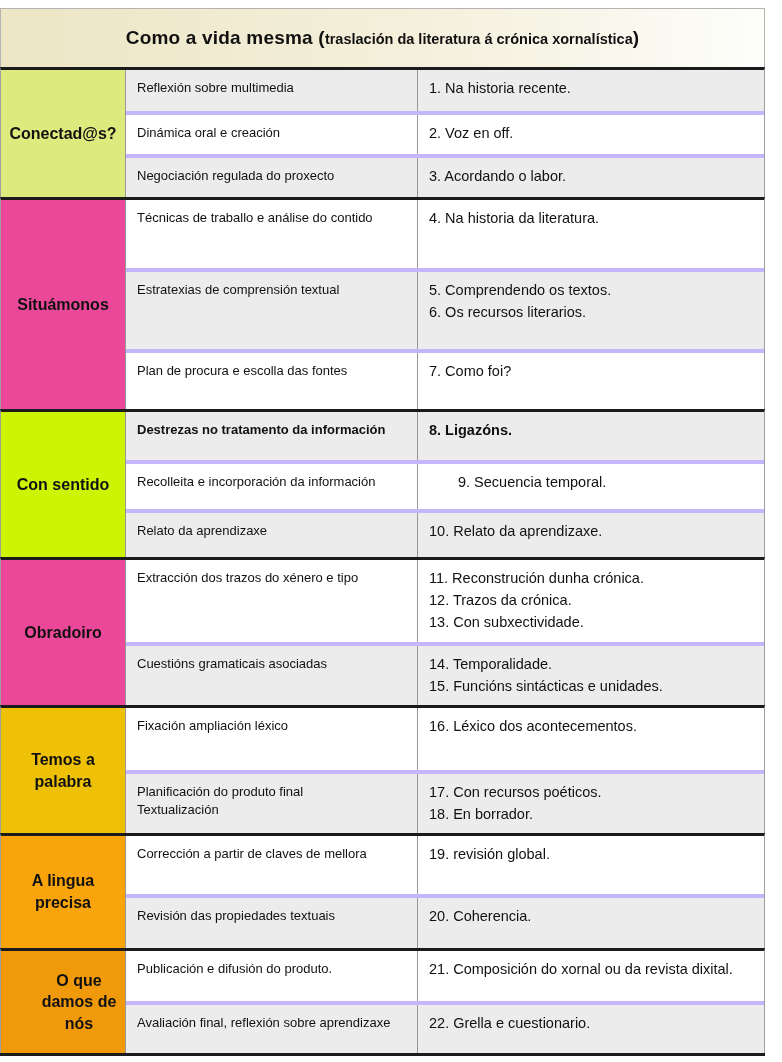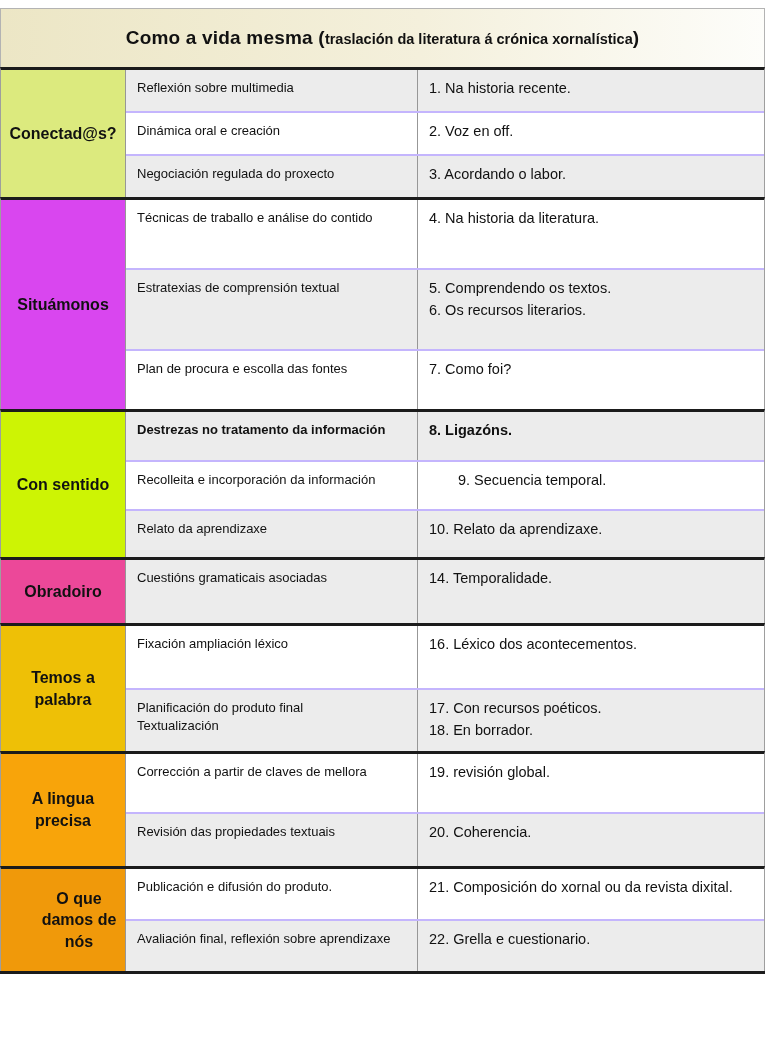--- a/index.html
+++ b/index.html
@@ -58,21 +58,21 @@
     flex: 1;
     display: flex;
     flex-direction: column;
   }
   .row {
     display: flex;
     box-sizing: border-box;
     background: #ffffff;
     flex: 1;
   }
-  .row + .row { border-top: 2px solid #c4b5fd; }
+  .row + .row { border-top: 4px solid #c4b5fd; }
   .row.shaded { background: #ececec; }
   .cell { box-sizing: border-box; }
   .activity {
     width: 292px;
     flex: 0 0 292px;
     padding: 9px 12px 6px 11px;
     font-size: 13px;
     line-height: 1.4;
     white-space: pre-line;
     border-right: 1px solid #979797;
@@ -112,21 +112,21 @@
           </div>
           <div class="row shaded" style="min-height: 43px;">
             <div class="cell activity">Negociación regulada do proxecto</div>
             <div class="cell items">
               <div class="item-line">3. Acordando o labor.</div>
             </div>
           </div>
         </div>
       </div>
       <div class="section">
-        <div class="label-cell" style="background: #d946ef;">
+        <div class="label-cell" style="background: #ec4899;">
           <span>Situámonos</span>
         </div>
         <div class="rows">
           <div class="row" style="min-height: 68px;">
             <div class="cell activity">Técnicas de traballo e análise do contido</div>
             <div class="cell items">
               <div class="item-line">4. Na historia da literatura.</div>
             </div>
           </div>
           <div class="row shaded" style="min-height: 81px;">
@@ -167,24 +167,33 @@
               <div class="item-line">10. Relato da aprendizaxe.</div>
             </div>
           </div>
         </div>
       </div>
       <div class="section">
         <div class="label-cell" style="background: #ec4899;">
           <span>Obradoiro</span>
         </div>
         <div class="rows">
+          <div class="row" style="min-height: 82px;">
+            <div class="cell activity">Extracción dos trazos do xénero e tipo</div>
+            <div class="cell items">
+              <div class="item-line">11. Reconstrución dunha crónica.</div>
+              <div class="item-line">12. Trazos da crónica.</div>
+              <div class="item-line">13. Con subxectividade.</div>
+            </div>
+          </div>
           <div class="row shaded" style="min-height: 63px;">
             <div class="cell activity">Cuestións gramaticais asociadas</div>
             <div class="cell items">
               <div class="item-line">14. Temporalidade.</div>
+              <div class="item-line">15. Funcións sintácticas e unidades.</div>
             </div>
           </div>
         </div>
       </div>
       <div class="section">
         <div class="label-cell" style="background: rgb(238, 192, 6);">
           <span>Temos a palabra</span>
         </div>
         <div class="rows">
           <div class="row" style="min-height: 62px;">

